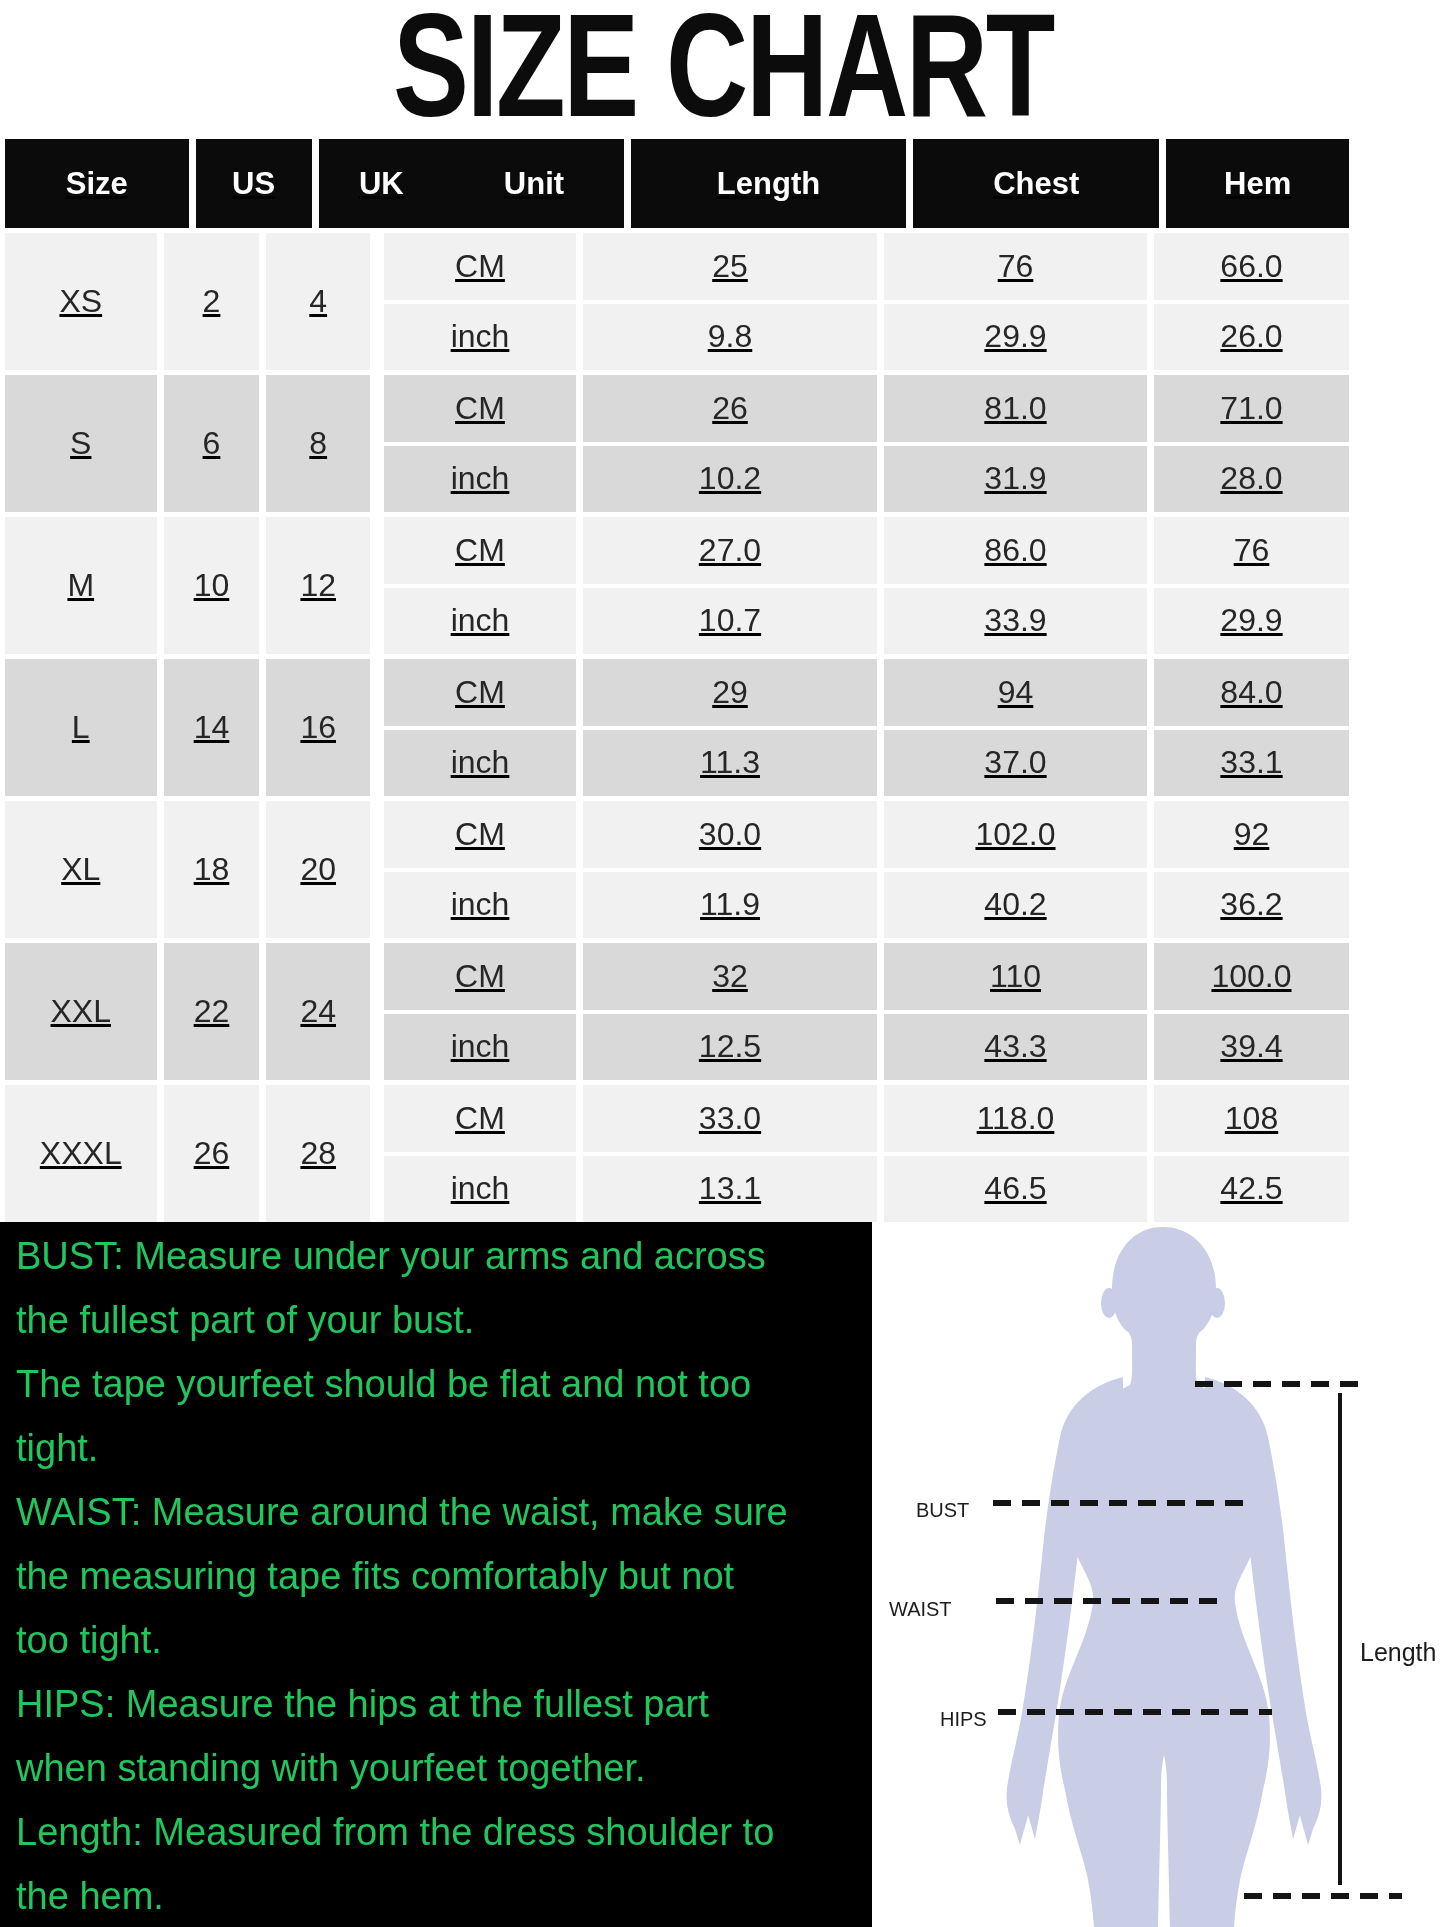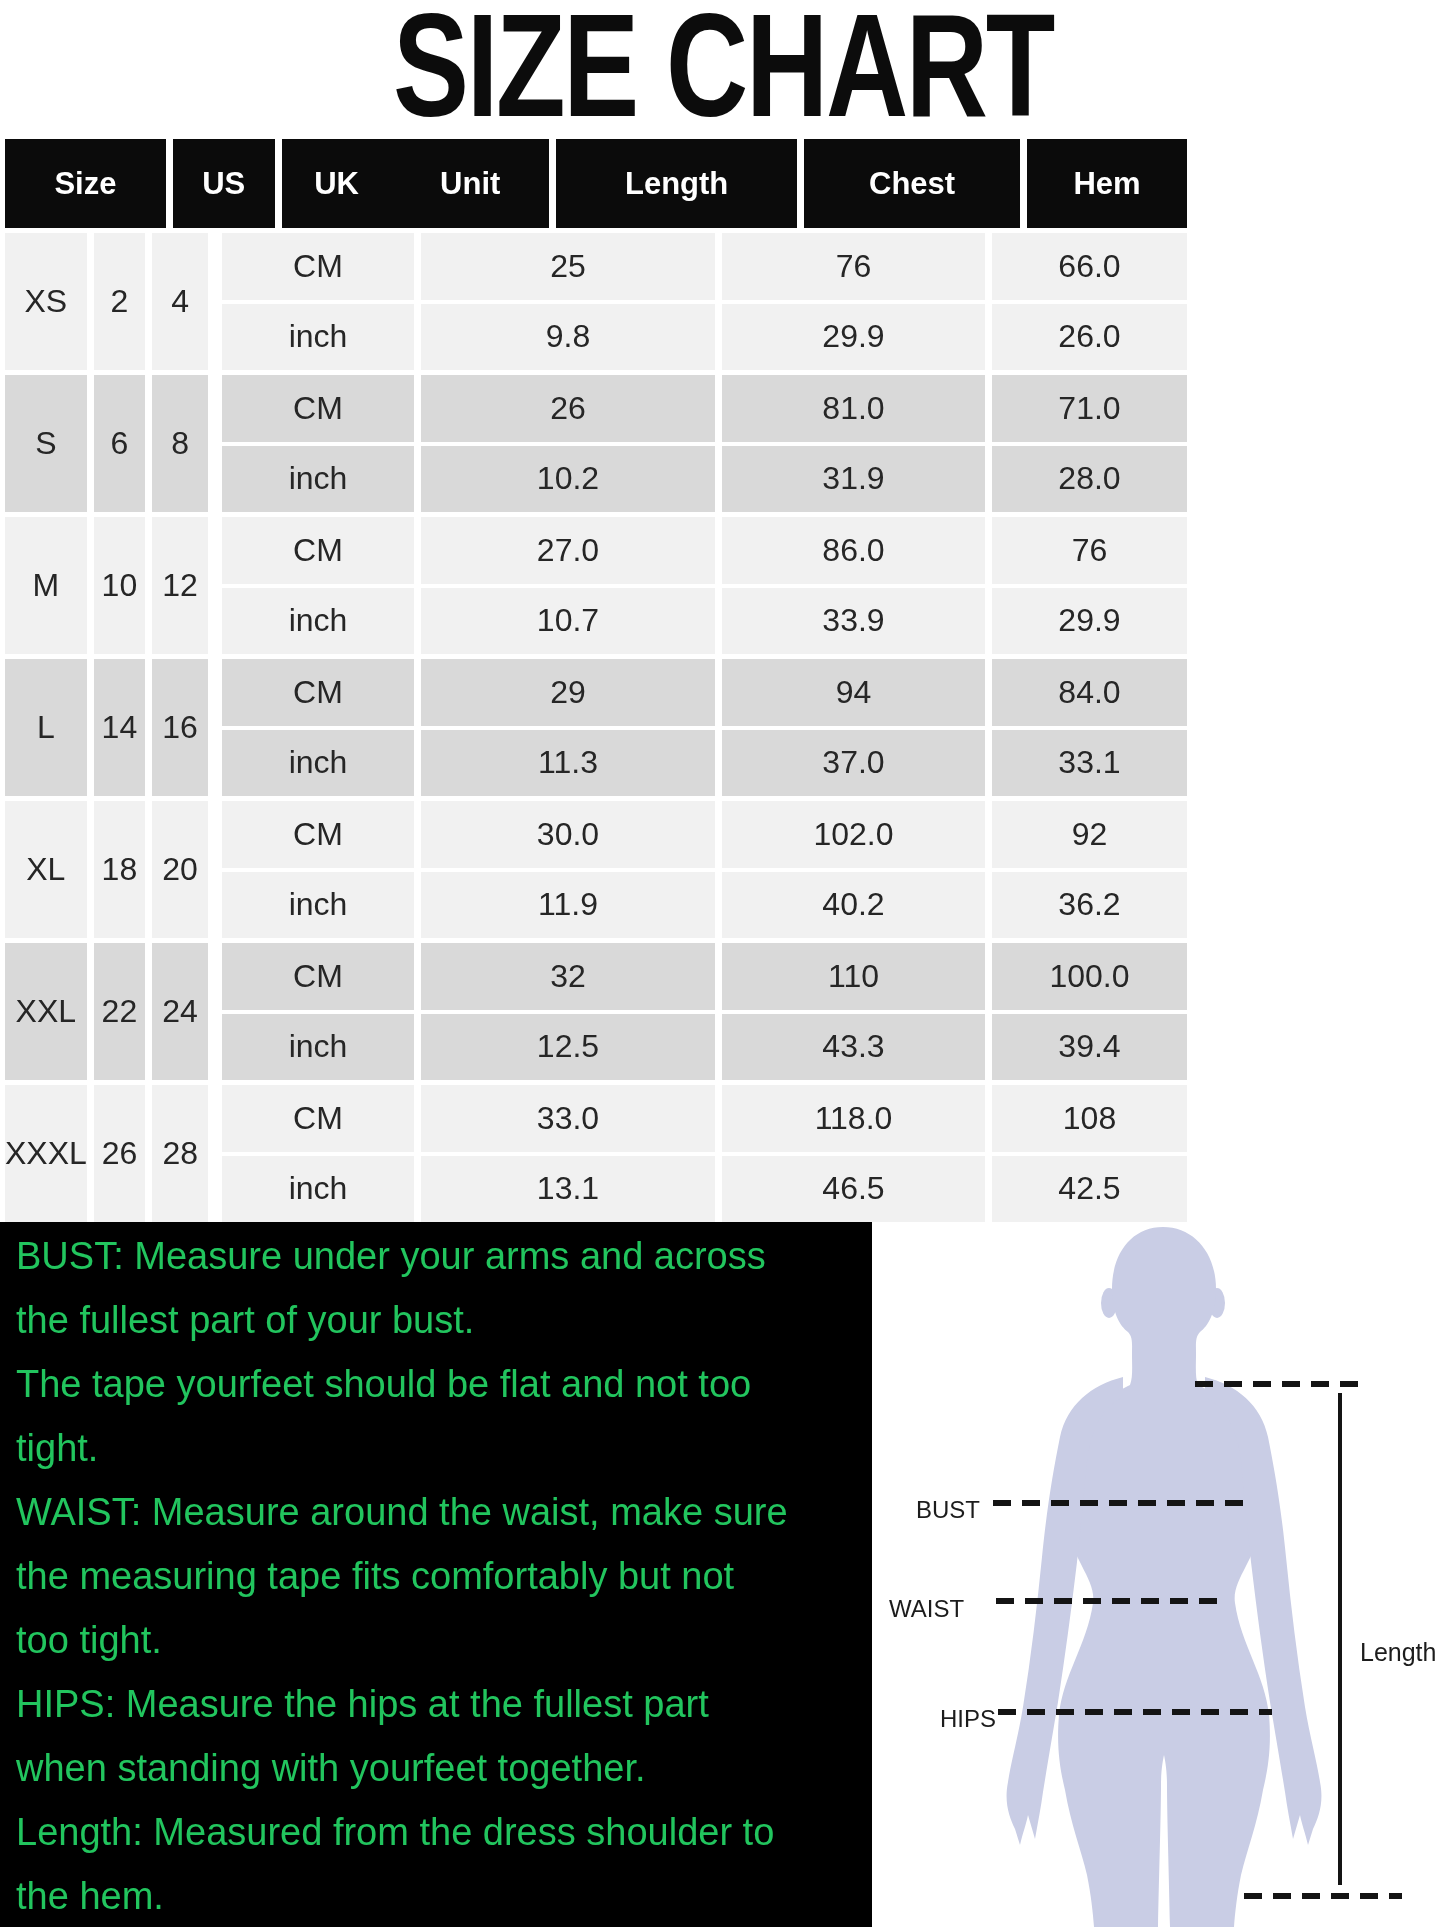--- a/index.html
+++ b/index.html
@@ -6,21 +6,21 @@
   body{
     width:1445px;height:1927px;position:relative;overflow:hidden;background:#ffffff;
     font-family:"Liberation Sans","DejaVu Sans",sans-serif;
   }
   
   .title-wrap{position:absolute;left:0;top:0;width:1445px;height:132px;
     display:flex;align-items:center;justify-content:center;}
   .title{font-size:146px;font-weight:700;color:#0c0c0c;line-height:1;
     letter-spacing:-3px;white-space:nowrap;transform:scaleX(0.78);transform-origin:center center;}
   
-  .size-table{position:absolute;left:0;top:139px;width:1187px;}
+  .size-table{position:absolute;left:0;top:139px;width:1349px;text-decoration:underline;}
   .trow{display:flex;padding-left:5px;}
   .cell{display:flex;align-items:center;justify-content:center;
     color:#262626;font-size:32px;box-sizing:border-box;}
   .c0{width:196px}.c1{width:124px}.c2{width:134px}.c3{width:192px}
   .c4{width:294px}.c5{width:263px}.c6{width:195px}
   .c1,.c2,.c4,.c5,.c6{margin-left:7px}
   .header-row .cell{background:var(--header-bg,#0b0b0b);color:#ffffff;
     font-weight:700;font-size:31px;height:89px;}
   .block{display:flex;margin-top:5px;padding-left:5px;}
   .block .merged{height:137px;}
@@ -30,21 +30,21 @@
   .subrow + .subrow{margin-top:4px;}
   .block.light .cell{background:var(--row-light,#f1f1f1);}
   .block.dark  .cell{background:var(--row-dark,#d9d9d9);}
   
   .notes{position:absolute;left:0;top:1222px;width:872px;height:705px;
     background:var(--notes-bg,#000000);color:#22c55e;padding:2px 0 0 16px;box-sizing:border-box;}
   .note-line{font-size:38px;line-height:64px;white-space:nowrap;}
   
   .diagram{position:absolute;left:872px;top:1222px;width:573px;height:705px;}
   .figure-svg{position:absolute;left:103px;top:3px;}  
-  .diag-label{position:absolute;color:#1c1c1c;font-size:24px;line-height:28px;white-space:nowrap;}
+  .diag-label{position:absolute;color:#1c1c1c;font-size:20px;line-height:28px;white-space:nowrap;}
   .lbl-bust{left:44px;top:274px;}      
   .lbl-waist{left:17px;top:373px;}     
   .lbl-hips{left:68px;top:483px;}      
   .lbl-length{left:488px;top:416px;font-size:25px;} 
   .dash{position:absolute;height:6px;
     background:repeating-linear-gradient(90deg,var(--line,#141414) 0 18px,transparent 18px 29px);}
   .dash-shoulder{left:323px;top:159px;width:172px;}  
   .dash-bust{left:121px;top:278px;width:252px;}      
   .dash-waist{left:124px;top:376px;width:227px;}     
   .dash-hips{left:126px;top:487px;width:274px;}      

